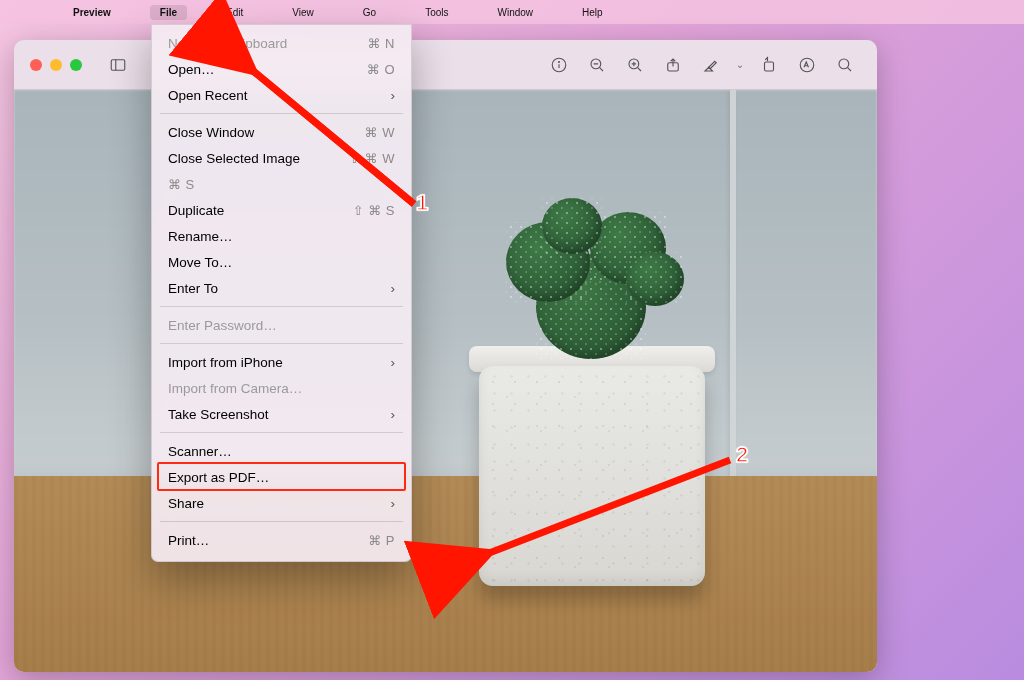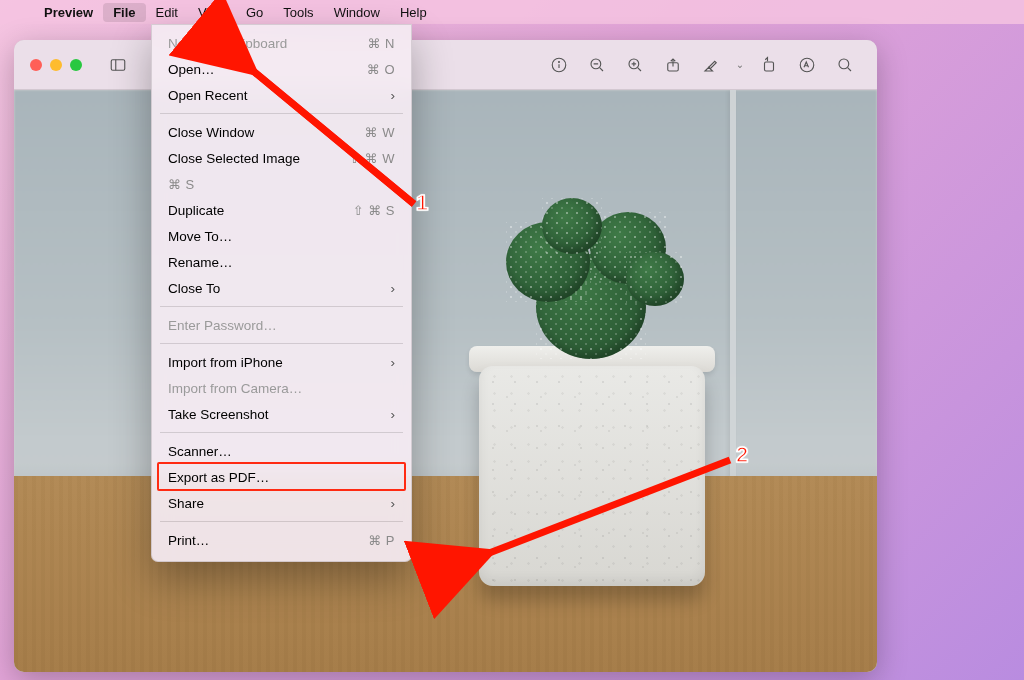--- a/index.html
+++ b/index.html
@@ -4,21 +4,21 @@
 <style>
   * { box-sizing: border-box; margin: 0; padding: 0; }
   html, body { width: 1024px; height: 680px; overflow: hidden; font-family: -apple-system, "Helvetica Neue", Arial, sans-serif; }
   body { background: linear-gradient(135deg, #f5c5e1 0%, #e2a4d8 40%, #c894dd 80%, #b98ce0 100%); position: relative; }
 
   
   .menubar {
     position: absolute; top: 0; left: 0; right: 0; height: 24px;
     display: flex; align-items: center; padding-left: 18px;
     background: rgba(245, 195, 225, 0.85);
-    font-size: 13px; color: #111;
+    font-size: 10px; color: #111; gap: 29px;
   }
   .menubar .apple { font-size: 15px; margin-right: 16px; }
   .menubar .item { padding: 2px 10px; border-radius: 4px; }
   .menubar .item.appname { font-weight: 700; }
   .menubar .item.active { background: rgba(0,0,0,0.10); font-weight: bold; }
 
   
   .window {
     position: absolute;
     top: 40px; left: 14px; width: 863px; height: 632px;
@@ -282,27 +282,27 @@
       <span class="shortcut">⇧ ⌘ W</span>
     </div>
     <div class="row">
       <span class="shortcut">⌘ S</span>
     </div>
     <div class="row">
       <span class="label">Duplicate</span>
       <span class="shortcut">⇧ ⌘ S</span>
     </div>
     <div class="row">
+      <span class="label">Rename…</span>
+    </div>
+    <div class="row">
       <span class="label">Move To…</span>
     </div>
     <div class="row">
-      <span class="label">Rename…</span>
-    </div>
-    <div class="row">
-      <span class="label">Close To</span>
+      <span class="label">Enter To</span>
       <span class="chev">›</span>
     </div>
     <hr>
     <div class="row disabled">
       <span class="label">Enter Password…</span>
     </div>
     <hr>
     <div class="row">
       <span class="label">Import from iPhone</span>
       <span class="chev">›</span>

